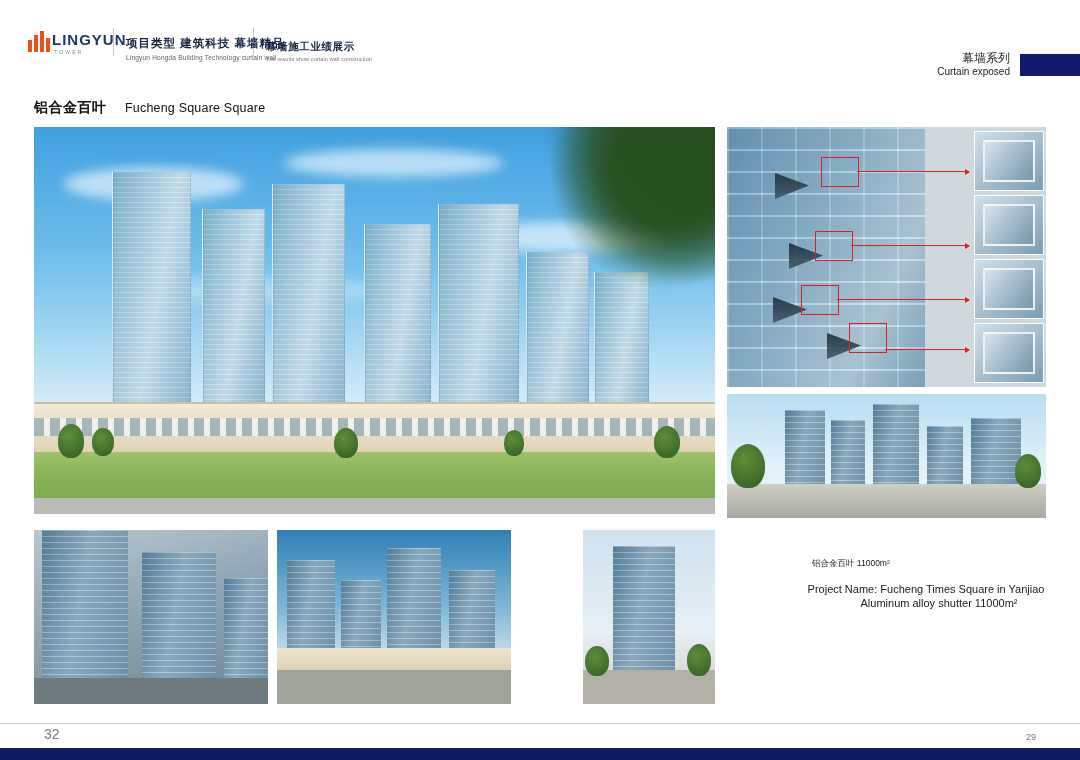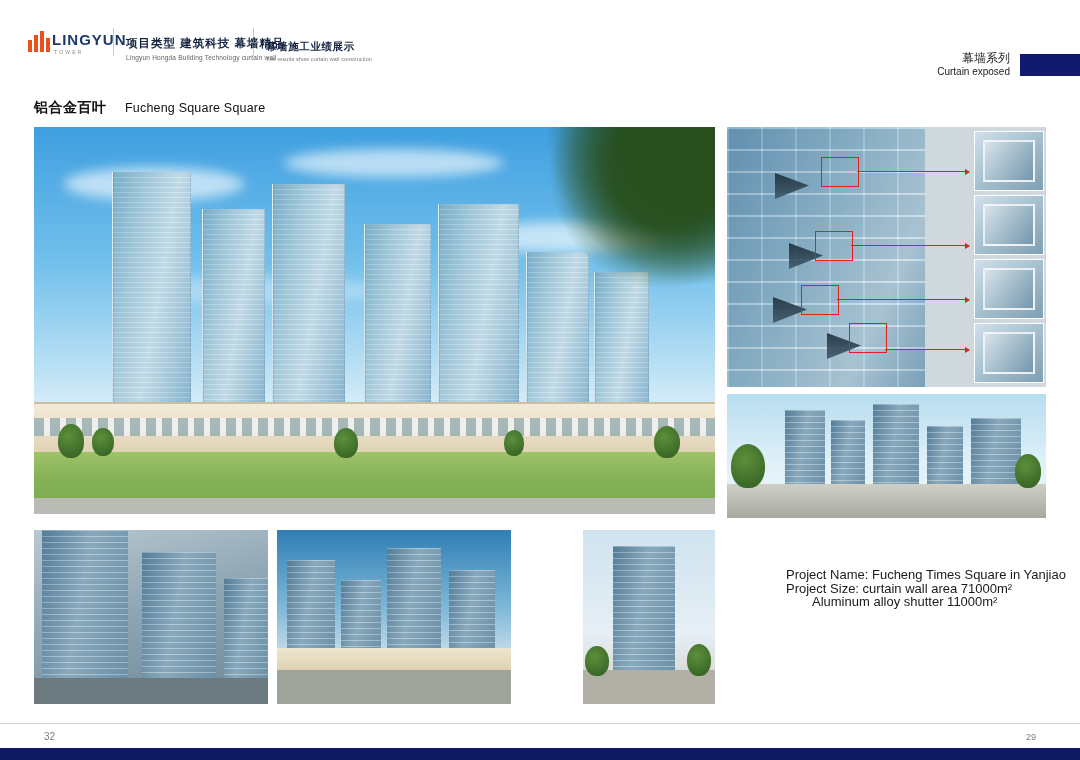--- a/index.html
+++ b/index.html
@@ -323,40 +323,41 @@
     width: 280px;
   }
   .info-cn-line {
     font-size: 8.5px;
     color: #1a1a1a;
     line-height: 15px;
     white-space: nowrap;
   }
   .info-gap { height: 12px; }
   .info-en-line {
-    font-size: 13px;
+    font-size: 11px;
     color: #1a1a1a;
     line-height: 13.5px;
     white-space: nowrap;
+    text-align: center;
   }
   .indent1 { padding-left: 26px; }
 
   
   .footer-rule {
     position: absolute;
     left: 0; bottom: 36px;
     width: 1080px;
     height: 1px;
     background: #cfcfcf;
   }
   .page-left {
     position: absolute;
     left: 44px;
     bottom: 18px;
-    font-size: 10px;
+    font-size: 14px;
     color: #7b7b7b;
   }
   .page-right {
     position: absolute;
     right: 44px;
     bottom: 18px;
     font-size: 9px;
     color: #7b7b7b;
   }
   .bottom-band {
@@ -485,24 +486,24 @@
 
 <div class="photo" id="b3">
   <div class="b3-bg"></div>
   <div class="blk" style="left:30px; bottom:34px; width:62px; height:124px;"></div>
   <div style="position:absolute;left:0;bottom:0;width:100%;height:34px;background:#b2b0a6;"></div>
   <div class="tree" style="left:2px;  bottom:28px; width:24px; height:30px;"></div>
   <div class="tree" style="left:104px;bottom:28px; width:24px; height:32px;"></div>
 </div>
 
 <div class="info">
+  <div class="info-cn-line indent1">铝合金百叶 11000m²</div>
 
   <div class="info-gap"></div>
 
   <div class="info-en-line">Project Name: Fucheng Times Square in Yanjiao</div>
-  <div class="info-en-line">Project Size: curtain wall area 71000m²</div>
   <div class="info-en-line indent1">Aluminum alloy shutter 11000m²</div>
 </div>
 
 <div class="footer-rule"></div>
 <div class="page-left">32</div>
 <div class="page-right">29</div>
 <div class="bottom-band"></div>
 
 </body></html>

